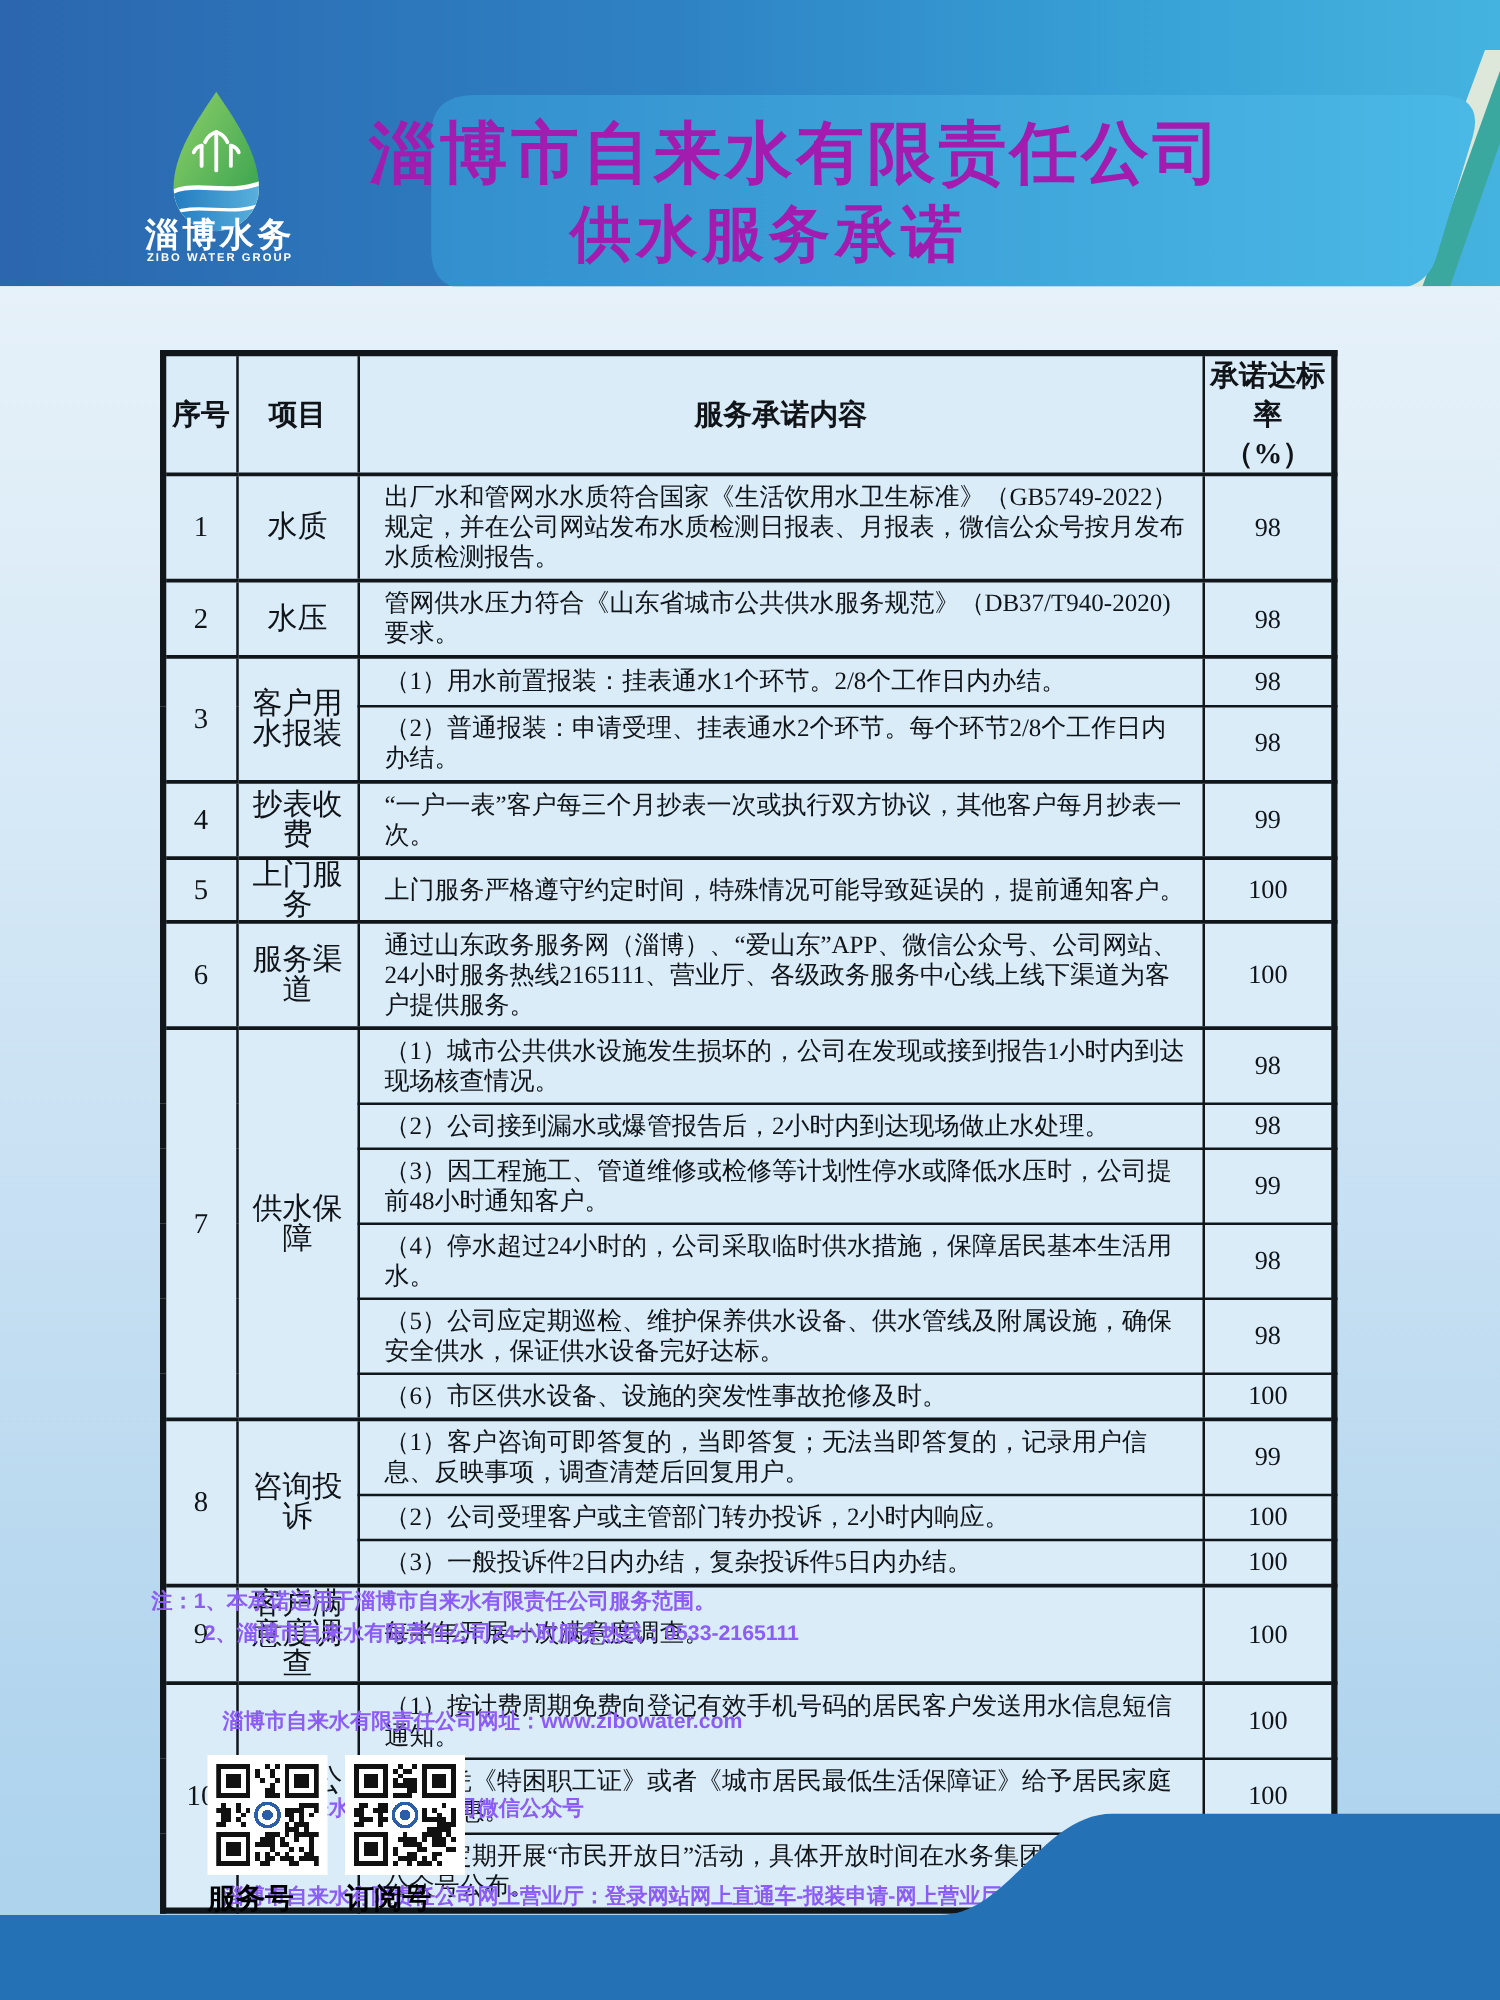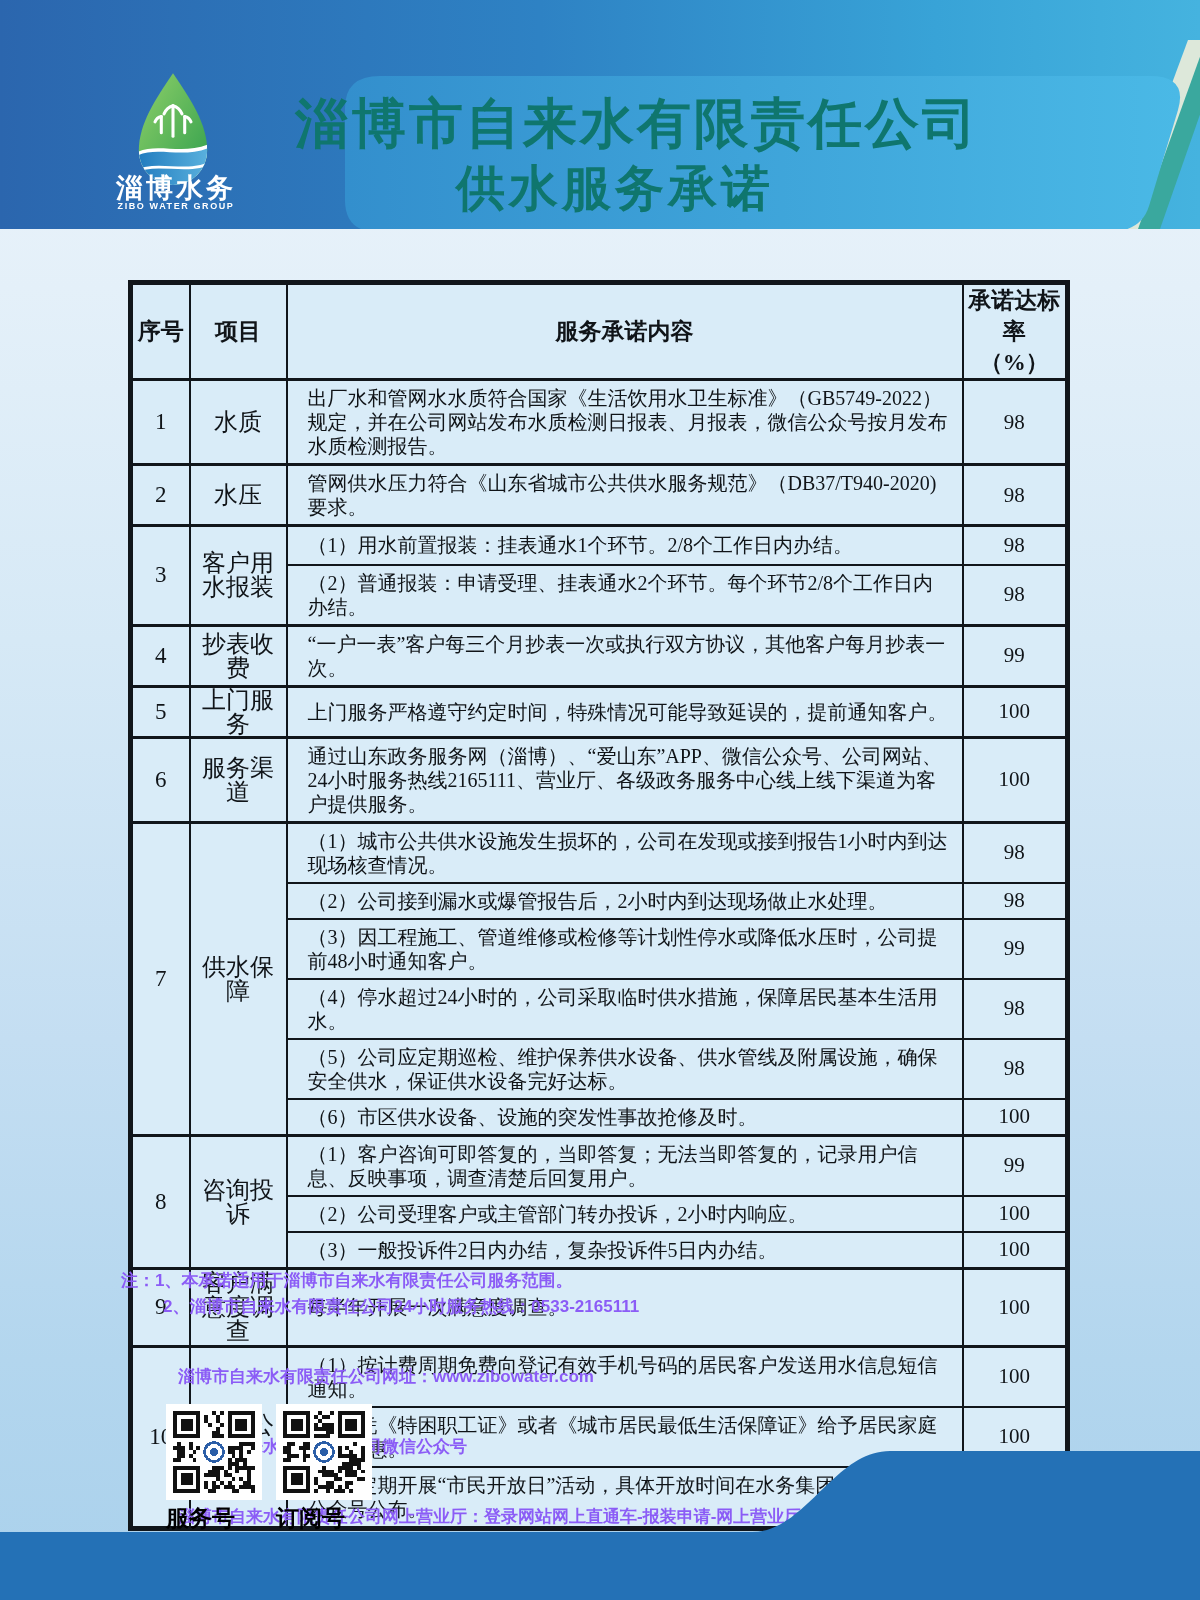--- a/index.html
+++ b/index.html
@@ -9,21 +9,21 @@
     background:linear-gradient(180deg,#edf5fb 0%,#e4f0f9 18%,#d6e9f6 40%,#c4def2 65%,#b3d6ee 85%,#aad1ec 100%);
   }
   
   .hdr{position:absolute;left:0;top:0;width:1200px;height:229px;}
   .hdr svg{display:block;}
   .logo{position:absolute;left:128px;top:64px;width:90px;height:150px;}
   .logo-cn{position:absolute;left:96px;top:170px;width:160px;text-align:center;
     color:#fff;font-size:27px;font-weight:800;letter-spacing:3px;}
   .logo-en{position:absolute;left:96px;top:201px;width:160px;text-align:center;
     color:#fff;font-size:9px;font-weight:700;letter-spacing:1.6px;}
-  .title{position:absolute;left:295px;top:94px;width:640px;text-align:center;color:#0f766e;}
+  .title{position:absolute;left:295px;top:94px;width:640px;text-align:center;color:#a21caf;}
   .title .t1{font-size:54px;font-weight:800;letter-spacing:3px;line-height:58px;white-space:nowrap;}
   .title .t2{font-size:49px;font-weight:800;letter-spacing:4px;line-height:52px;margin-top:10px;}
   
   .tbl-wrap{position:absolute;left:128px;top:280px;}
   table.commit{border-collapse:collapse;table-layout:fixed;width:942px;background:#d9ecf8;
     border:5px solid #11161b;color:#101418;}
   table.commit td,table.commit th{border:2.5px solid #11161b;overflow:hidden;}
   table.commit thead th{height:55px;font-size:23px;font-weight:700;
     font-family:"Liberation Serif",serif;border-bottom:3.5px solid #11161b;padding:0 2px;margin-left:20px;}
   tr.grp>td{border-top:3.5px solid #11161b;}

